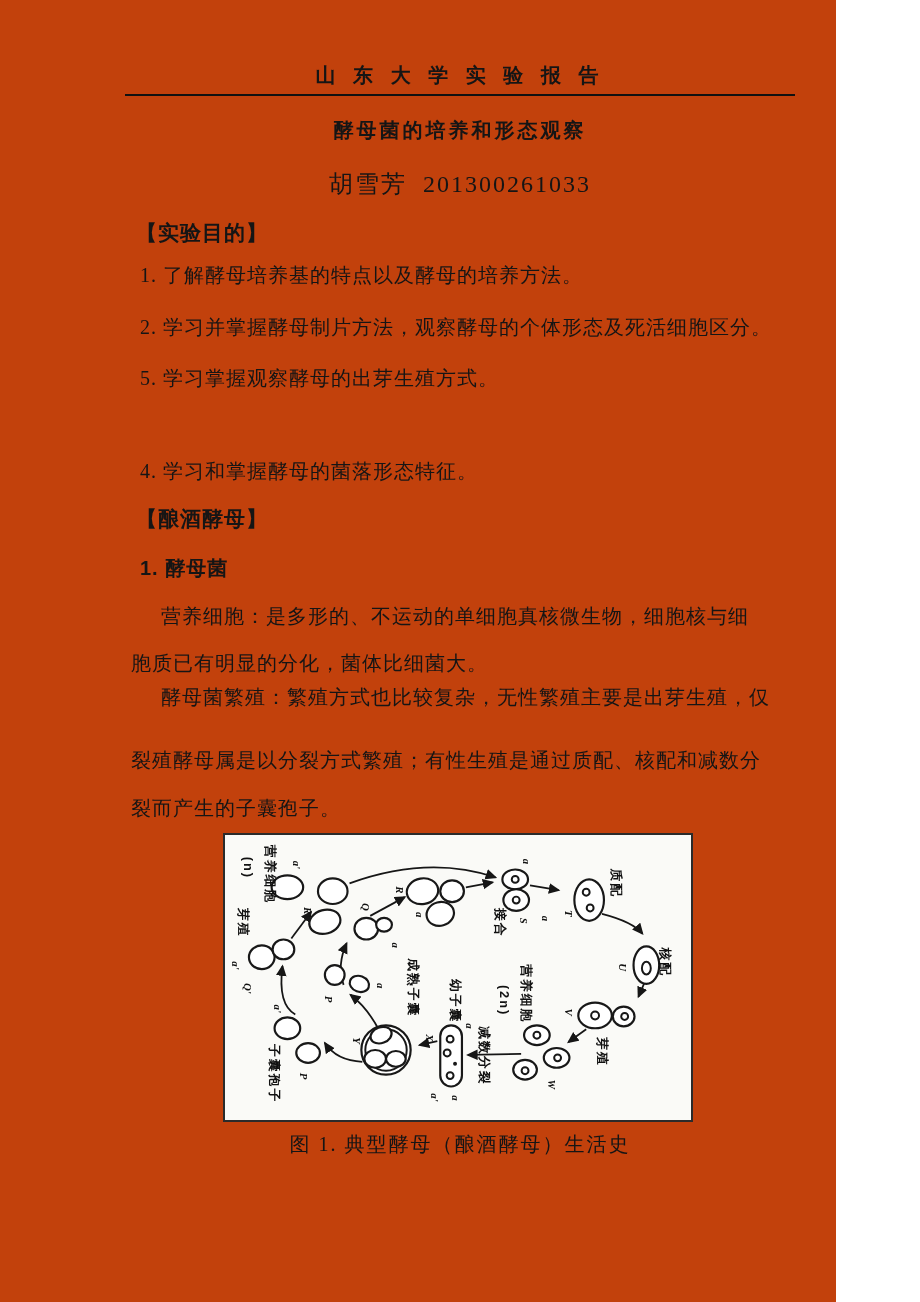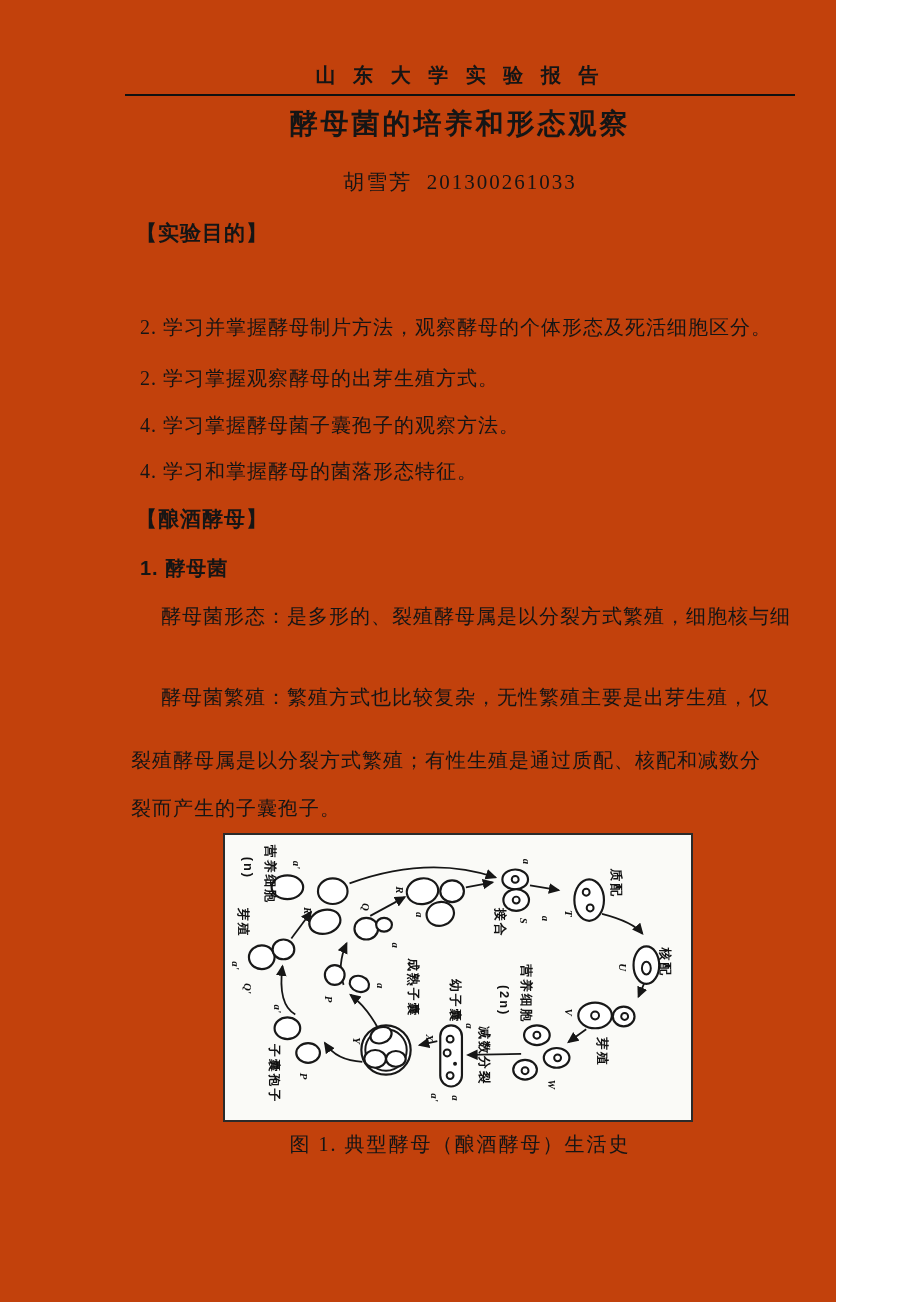--- a/index.html
+++ b/index.html
@@ -3,23 +3,23 @@
 <meta charset="utf-8">
 <style>
   html,body{margin:0;padding:0;background:#ffffff;}
   .page{position:relative;width:836px;height:1302px;background:#c2410c;overflow:hidden;
         font-family:"Liberation Serif","DejaVu Serif",serif;color:#151515;}
   .abs{position:absolute;white-space:pre;}
   .center{left:0;width:920px;text-align:center;}
   .doc-header{top:62px;font-family:"Liberation Sans","DejaVu Sans",sans-serif;
               font-weight:bold;font-size:20px;letter-spacing:6px;}
   .rule{position:absolute;top:94px;left:125px;width:670px;height:0;border-top:2px solid #111;}
-  .doc-title{top:105px;font-family:Liberation Sans, sans-serif;
-             font-weight:bold;font-size:28px;letter-spacing:3px;}
-  .doc-author{top:168px;font-size:21px;letter-spacing:2px;}
+  .doc-title{top:117px;font-family:Liberation Sans, sans-serif;
+             font-weight:bold;font-size:20px;letter-spacing:3px;}
+  .doc-author{top:168px;font-size:24px;letter-spacing:2px;}
   .sec-heading{font-family:"Liberation Sans","DejaVu Sans",sans-serif;
                font-weight:bold;font-size:21px;letter-spacing:1px;}
   .sub-heading{font-family:"Liberation Sans","DejaVu Sans",sans-serif;
                font-weight:bold;font-size:20px;letter-spacing:1px;}
   .body-line{font-size:20px;letter-spacing:1px;}
   .fig-box{position:absolute;left:223px;top:833px;width:470px;height:289px;
            box-sizing:border-box;border:2px solid #2b2b2b;background:#fafaf7;}
   .fig-caption{top:1131px;font-size:20px;letter-spacing:2px;}
   
   .lz{font-family:"Liberation Sans","DejaVu Sans",sans-serif;font-weight:bold;
@@ -35,29 +35,30 @@
 
 <div class="page">
 
   <div class="abs center doc-header">山 东 大 学 实 验 报 告</div>
   <div class="rule"></div>
   <div class="abs center doc-title">酵母菌的培养和形态观察</div>
   <div class="abs center doc-author">胡雪芳  201300261033</div>
 
   <div class="abs sec-heading" style="left:136px;top:219px">【实验目的】</div>
 
+  <div class="abs body-line" style="left:140px;top:262px">1. 了解酵母培养基的特点以及酵母的培养方法。</div>
   <div class="abs body-line" style="left:140px;top:314px">2. 学习并掌握酵母制片方法，观察酵母的个体形态及死活细胞区分。</div>
-  <div class="abs body-line" style="left:140px;top:365px">2. 学习掌握观察酵母的出芽生殖方式。</div>
-  <div class="abs body-line" style="left:140px;top:412px">4. 学习掌握酵母菌子囊孢子的观察方法。</div>
+  <div class="abs body-line" style="left:140px;top:365px">5. 学习掌握观察酵母的出芽生殖方式。</div>
   <div class="abs body-line" style="left:140px;top:458px">4. 学习和掌握酵母的菌落形态特征。</div>
 
   <div class="abs sec-heading" style="left:136px;top:505px">【酿酒酵母】</div>
   <div class="abs sub-heading" style="left:140px;top:555px">1. 酵母菌</div>
 
-  <div class="abs body-line" style="left:161px;top:603px">酵母菌形态：是多形的、裂殖酵母属是以分裂方式繁殖，细胞核与细</div>
+  <div class="abs body-line" style="left:161px;top:603px">营养细胞：是多形的、不运动的单细胞真核微生物，细胞核与细</div>
+  <div class="abs body-line" style="left:131px;top:650px">胞质已有明显的分化，菌体比细菌大。</div>
 
   <div class="abs body-line" style="left:161px;top:684px">酵母菌繁殖：繁殖方式也比较复杂，无性繁殖主要是出芽生殖，仅</div>
   <div class="abs body-line" style="left:131px;top:747px">裂殖酵母属是以分裂方式繁殖；有性生殖是通过质配、核配和减数分</div>
   <div class="abs body-line" style="left:131px;top:795px">裂而产生的子囊孢子。</div>
 
   <div class="fig-box">
     <svg width="466" height="285" viewBox="0 0 470 289" xmlns="http://www.w3.org/2000/svg">
       <defs>
         <marker id="ah" markerWidth="8" markerHeight="8" refX="5.5" refY="3" orient="auto">
           <path d="M0,0 L6.5,3 L0,6 Z" fill="#161616"></path>

